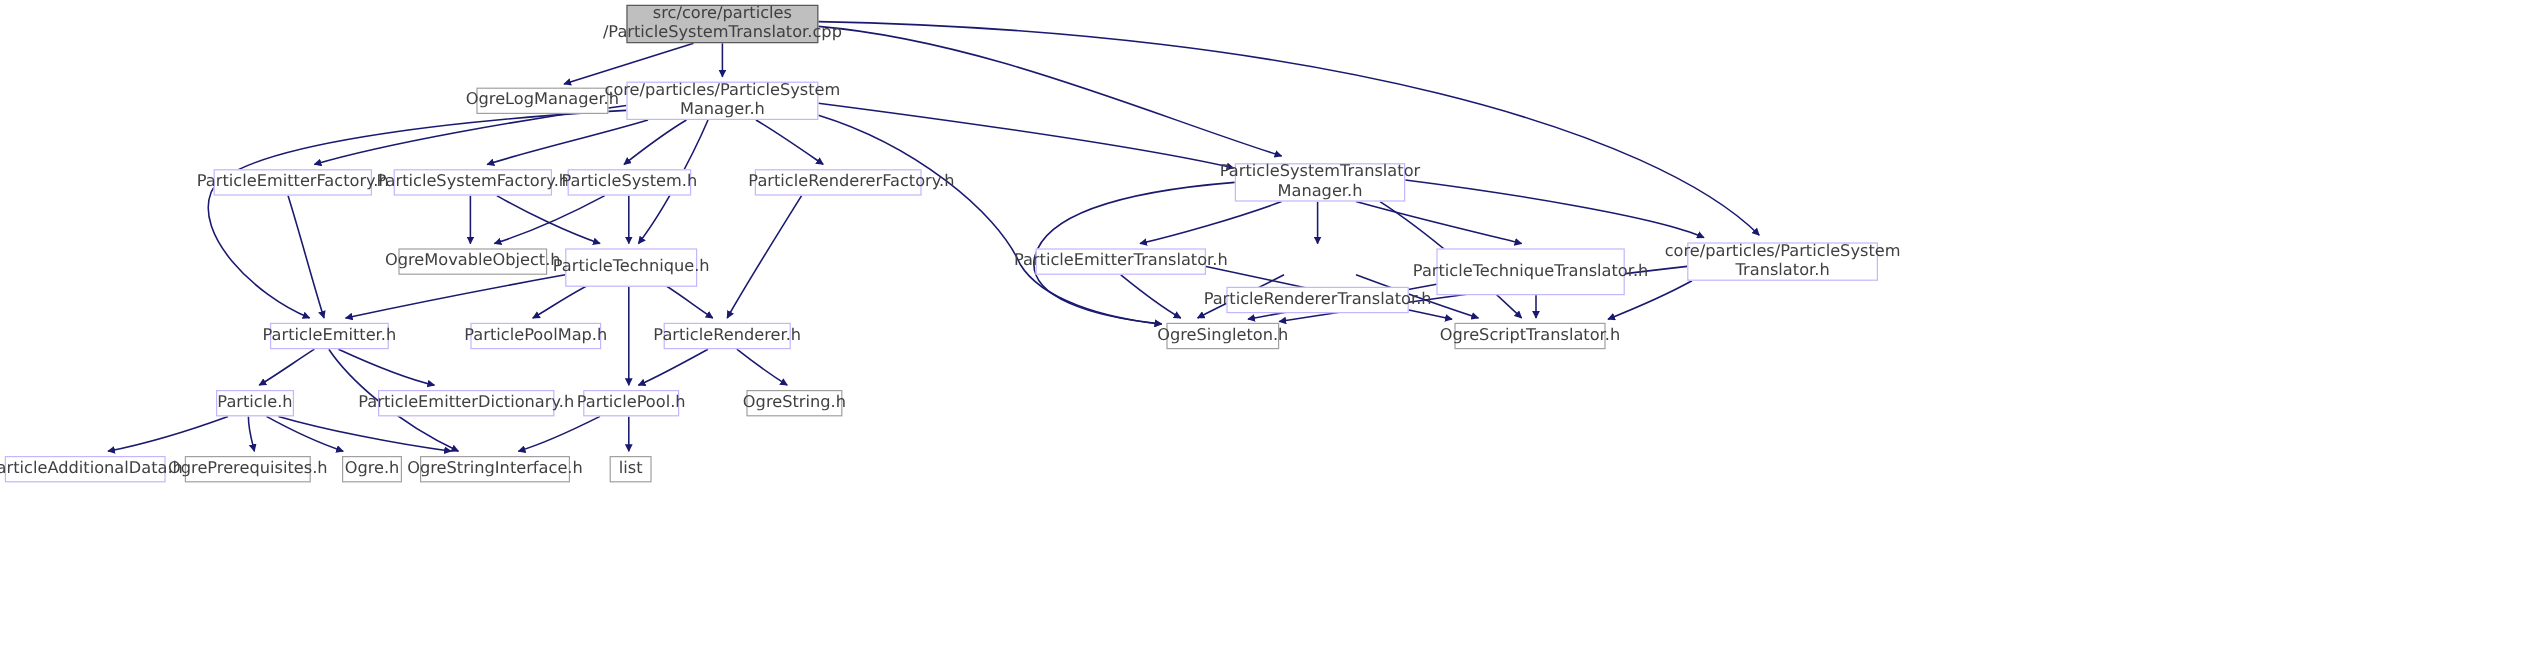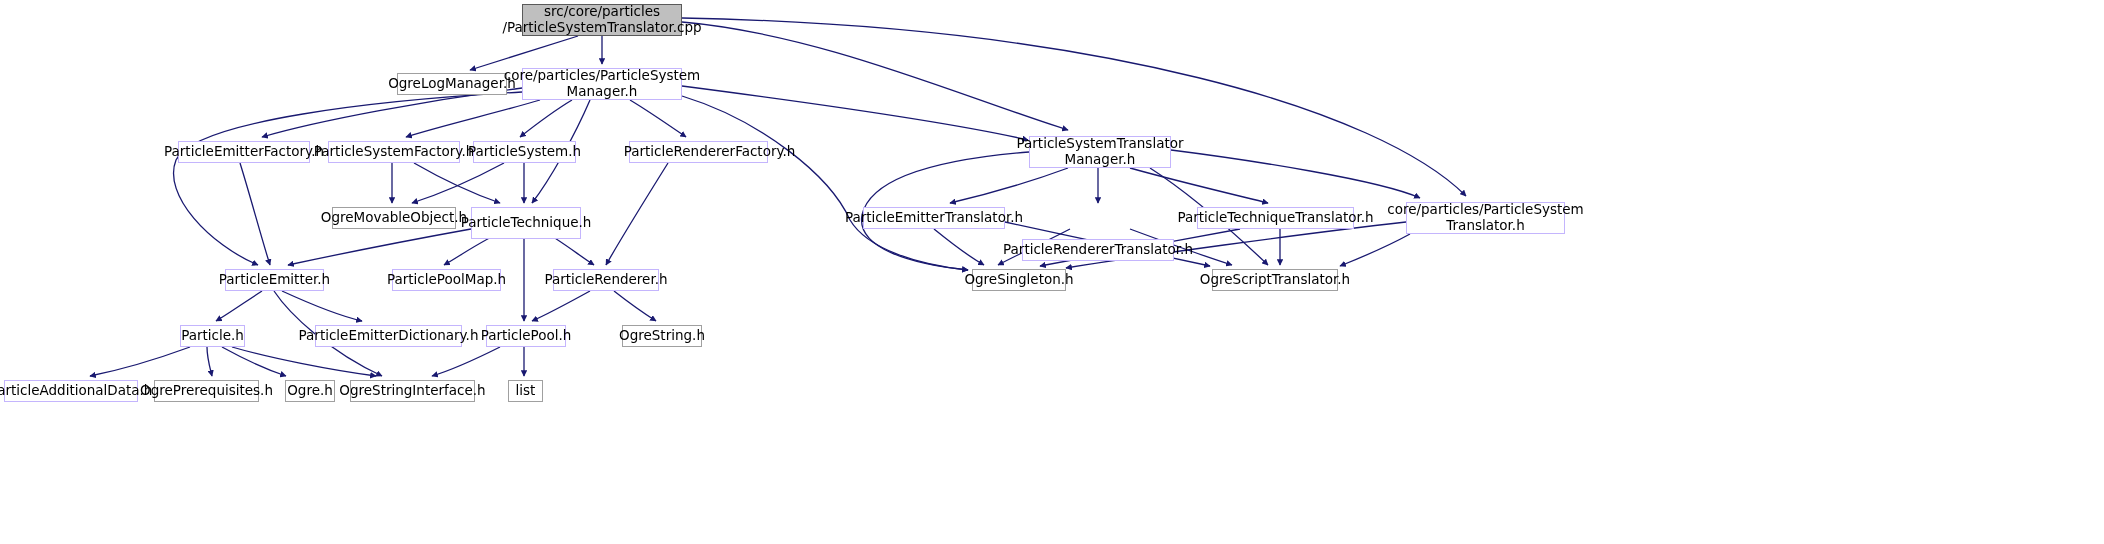--- a/index.html
+++ b/index.html
@@ -1,20 +1,20 @@
 <!DOCTYPE html>
 <html><head>
 <meta charset="utf-8">
 <style>
   html,body{margin:0;padding:0;background:#ffffff;}
   body{font-family:"DejaVu Sans","Liberation Sans",sans-serif;}
   #graph{position:relative;width:2104px;height:544px;overflow:hidden;background:#fff;}
   #graph svg{position:absolute;left:0;top:0;width:2104px;height:544px;}
   .node{position:absolute;box-sizing:border-box;display:flex;align-items:center;justify-content:center;
-        text-align:center;line-height:1.18;color:#000000;background:#ffffff;border:1px solid #a0a0a0;
+        text-align:center;line-height:1.18;color:#404040;background:#ffffff;border:1px solid #a0a0a0;
         font-size:13.5px;white-space:pre;letter-spacing:0;}
   .node.root{background:#bfbfbf;border:1px solid #5a5a5a;}
   .node.strong{border:1px solid #c4b5fd;}
   .node span{display:block;pointer-events:none;}
 </style>
 </head>
 <body>
 
 <div id="graph">
   <svg id="edges" viewBox="0 0 2104 544">
@@ -82,21 +82,21 @@
       <div class="node strong" style="left: 178px; top: 141px; width: 132px; height: 22px;"><span>ParticleEmitterFactory.h</span></div>
       <div class="node strong" style="left: 328px; top: 141px; width: 132px; height: 22px;"><span>ParticleSystemFactory.h</span></div>
       <div class="node strong" style="left: 473px; top: 141px; width: 103px; height: 22px;"><span>ParticleSystem.h</span></div>
       <div class="node strong" style="left: 629px; top: 141px; width: 139px; height: 22px; padding-left: 22px;"><span>ParticleRendererFactory.h</span></div>
       <div class="node strong" style="left: 1029px; top: 136px; width: 142px; height: 32px;"><span>ParticleSystemTranslator
 Manager.h</span></div>
       <div class="node" style="left: 332px; top: 207px; width: 124px; height: 22px;"><span>OgreMovableObject.h</span></div>
       <div class="node strong" style="left: 471px; top: 207px; width: 110px; height: 32px;"><span>ParticleTechnique.h</span></div>
       <div class="node strong" style="left: 863px; top: 207px; width: 142px; height: 22px;"><span>ParticleEmitterTranslator.h</span></div>
       <div class="node strong" style="left: 1022px; top: 207px; width: 152px; height: 22px; margin-top: 32px;"><span>ParticleRendererTranslator.h</span></div>
-      <div class="node strong" style="left: 1197px; top: 207px; width: 157px; height: 22px; align-items: center;"><span>ParticleTechniqueTranslator.h</span></div>
+      <div class="node strong" style="left: 1197px; top: 207px; width: 157px; height: 39px; align-items: center;"><span>ParticleTechniqueTranslator.h</span></div>
       <div class="node strong" style="left: 1406px; top: 202px; width: 159px; height: 32px;"><span>core/particles/ParticleSystem
 Translator.h</span></div>
       <div class="node strong" style="left: 225px; top: 269px; width: 99px; height: 22px;"><span>ParticleEmitter.h</span></div>
       <div class="node strong" style="left: 392px; top: 269px; width: 109px; height: 22px;"><span>ParticlePoolMap.h</span></div>
       <div class="node strong" style="left: 553px; top: 269px; width: 106px; height: 22px;"><span>ParticleRenderer.h</span></div>
       <div class="node" style="left: 972px; top: 269px; width: 94px; height: 22px;"><span>OgreSingleton.h</span></div>
       <div class="node" style="left: 1212px; top: 269px; width: 126px; height: 22px;"><span>OgreScriptTranslator.h</span></div>
       <div class="node strong" style="left: 180px; top: 325px; width: 65px; height: 22px;"><span>Particle.h</span></div>
       <div class="node strong" style="left: 315px; top: 325px; width: 147px; height: 22px;"><span>ParticleEmitterDictionary.h</span></div>
       <div class="node strong" style="left: 486px; top: 325px; width: 80px; height: 22px;"><span>ParticlePool.h</span></div>

